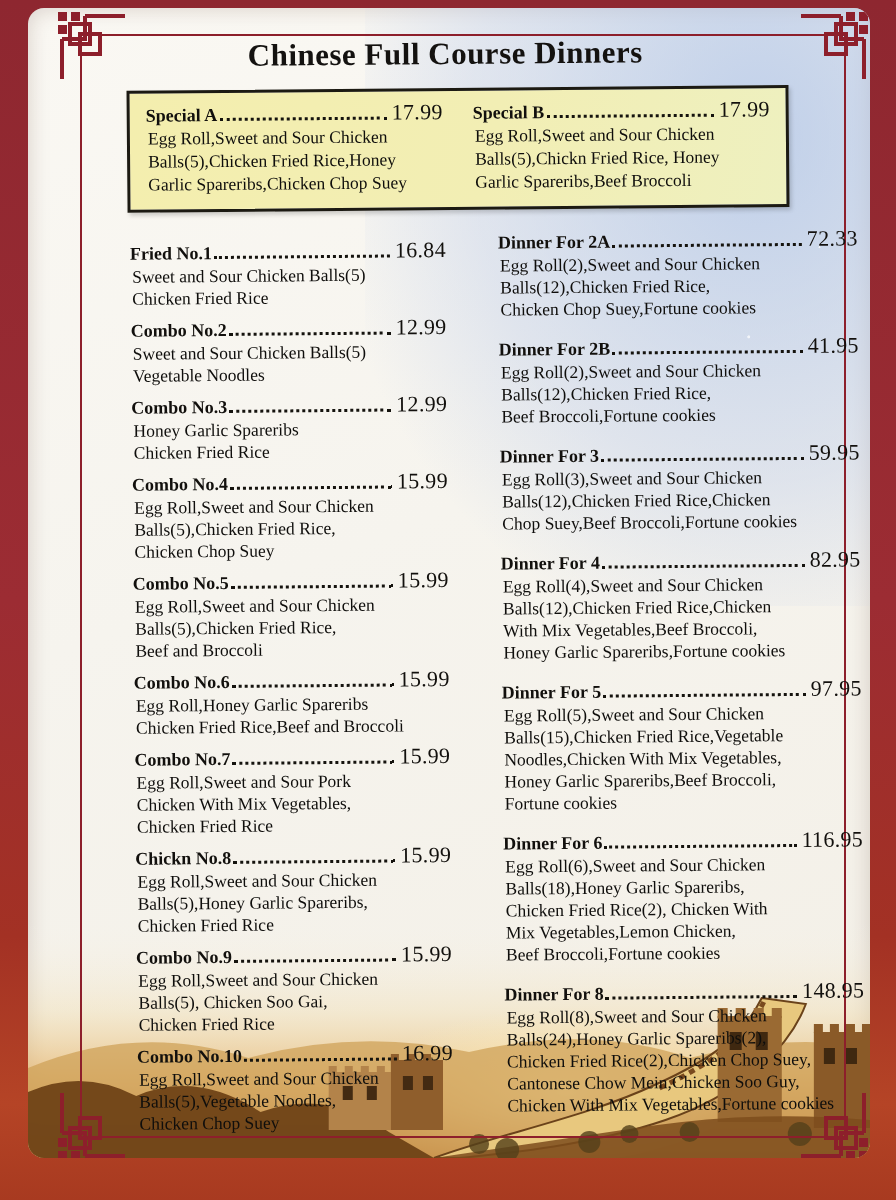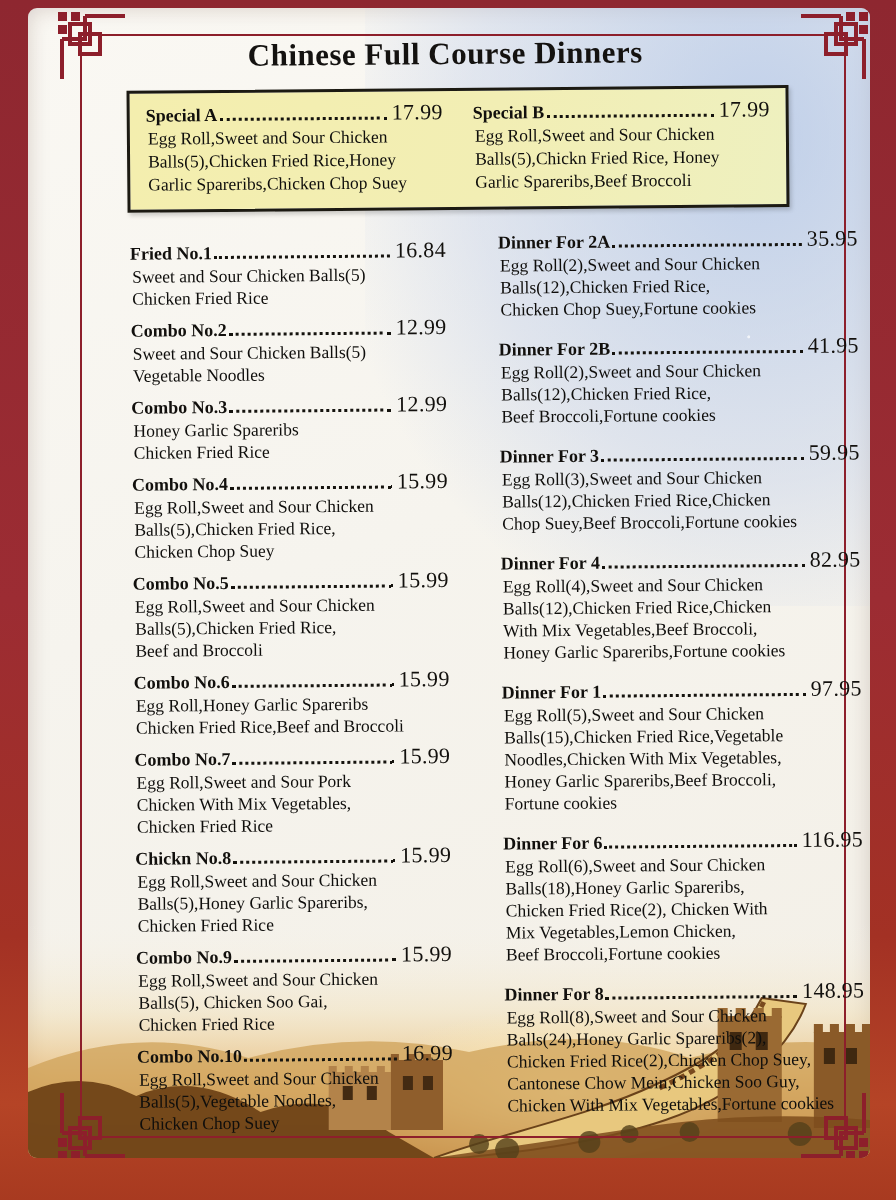--- a/index.html
+++ b/index.html
@@ -6,21 +6,21 @@
   html,body { width:896px; height:1200px; }
   body {
     position: relative;
     font-family: "Liberation Serif", serif;
     background: linear-gradient(180deg,#8e2730 0%,#9c2c33 50%,#a33124 78%,#b54426 92%,#a83a20 100%);
     overflow: hidden;
   }
   .page {
     position:absolute; left:28px; right:26px; top:8px; bottom:42px;
     background: linear-gradient(160deg,#faf8f3 0%,#f6f4ee 45%,#f3efe6 100%);
-    border-radius:9px; overflow:hidden;
+    border-radius:16px; overflow:hidden;
     box-shadow: inset 0 0 22px rgba(60,20,10,0.18);
     text-decoration: underline;
   }
   .tint-blue {
     position:absolute; right:0; top:0; width:60%; height:52%;
     background:
       radial-gradient(circle 2px at 82% 18%, rgba(255,255,255,.9) 0 40%, transparent 60%),
       radial-gradient(circle 2px at 70% 30%, rgba(255,255,255,.8) 0 40%, transparent 60%),
       radial-gradient(circle 2px at 90% 40%, rgba(255,255,255,.8) 0 40%, transparent 60%),
       radial-gradient(circle 3px at 76% 55%, rgba(255,255,255,.7) 0 40%, transparent 60%),
@@ -284,21 +284,21 @@
 Balls(5),Vegetable Noodles,
 Chicken Chop Suey</div>
       </div>
     </div>
 
     <div class="col col-right">
       <div class="item">
         <div class="item-head">
             <span>Dinner For 2A</span>
             <span class="leader"></span>
-            <span class="item-price">35.95</span>
+            <span class="item-price">72.33</span>
           </div>
         <div class="item-desc">Egg Roll(2),Sweet and Sour Chicken
 Balls(12),Chicken Fried Rice,
 Chicken Chop Suey,Fortune cookies</div>
       </div>
       <div class="item">
         <div class="item-head">
             <span>Dinner For 2B</span>
             <span class="leader"></span>
             <span class="item-price">41.95</span>
@@ -323,21 +323,21 @@
             <span class="leader"></span>
             <span class="item-price">82.95</span>
           </div>
         <div class="item-desc">Egg Roll(4),Sweet and Sour Chicken
 Balls(12),Chicken Fried Rice,Chicken
 With Mix Vegetables,Beef Broccoli,
 Honey Garlic Spareribs,Fortune cookies</div>
       </div>
       <div class="item">
         <div class="item-head">
-            <span>Dinner For 1</span>
+            <span>Dinner For 5</span>
             <span class="leader"></span>
             <span class="item-price">97.95</span>
           </div>
         <div class="item-desc">Egg Roll(5),Sweet and Sour Chicken
 Balls(15),Chicken Fried Rice,Vegetable
 Noodles,Chicken With Mix Vegetables,
 Honey Garlic Spareribs,Beef Broccoli,
 Fortune cookies</div>
       </div>
       <div class="item">

